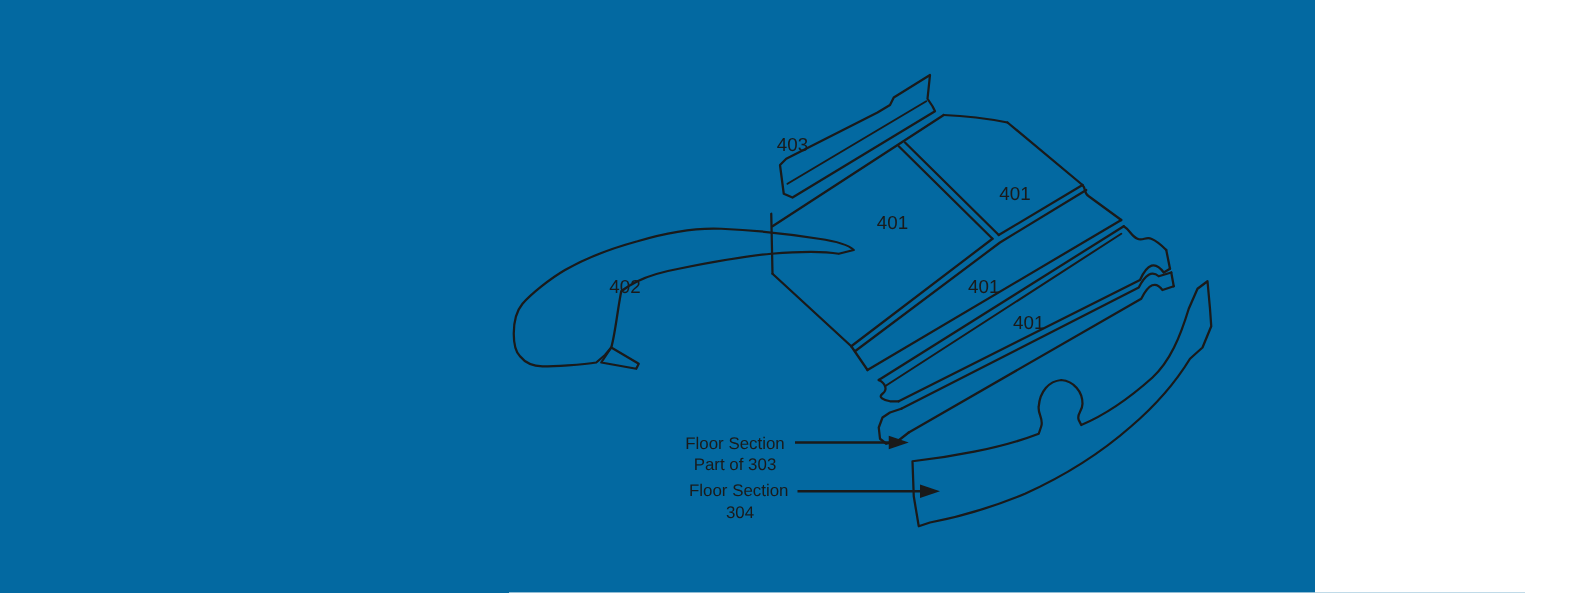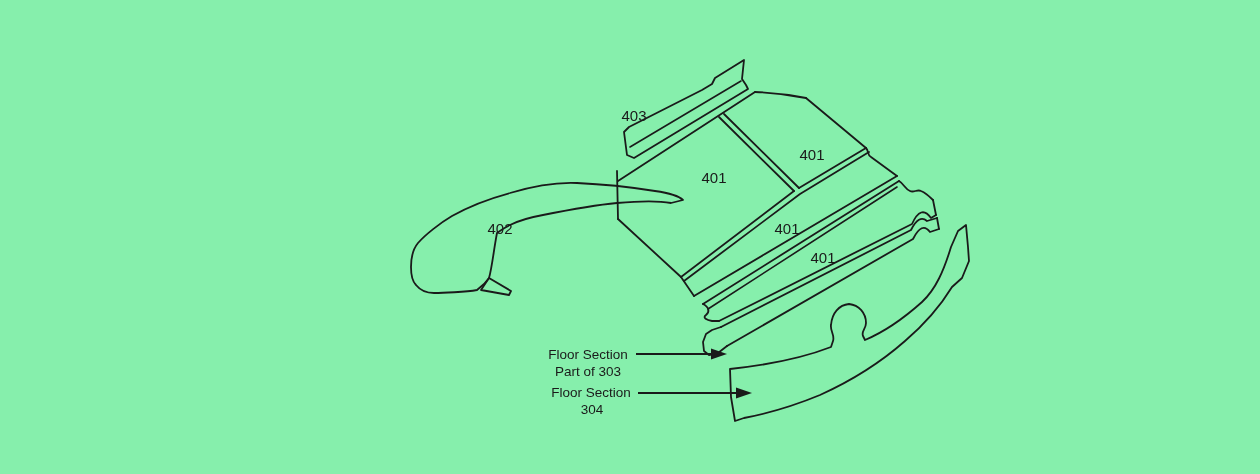--- a/index.html
+++ b/index.html
@@ -1,20 +1,20 @@
 <!DOCTYPE html>
 <html><head>
 <meta charset="utf-8">
 <style>
   html, body { margin: 0; padding: 0; background: #ffffff; }
   .stage {
     position: relative;
-    width: 1260px;
+    width: 1052px;
     height: 474px;
-    background: #86efac;
+    background: #0369a1;
     overflow: hidden;
     font-family: "Liberation Sans", sans-serif;
   }
   svg { display: block; }
   .ln {
     fill: none;
     stroke: #1a1a1a;
     stroke-width: 1.8;
     stroke-linecap: round;
     stroke-linejoin: round;

